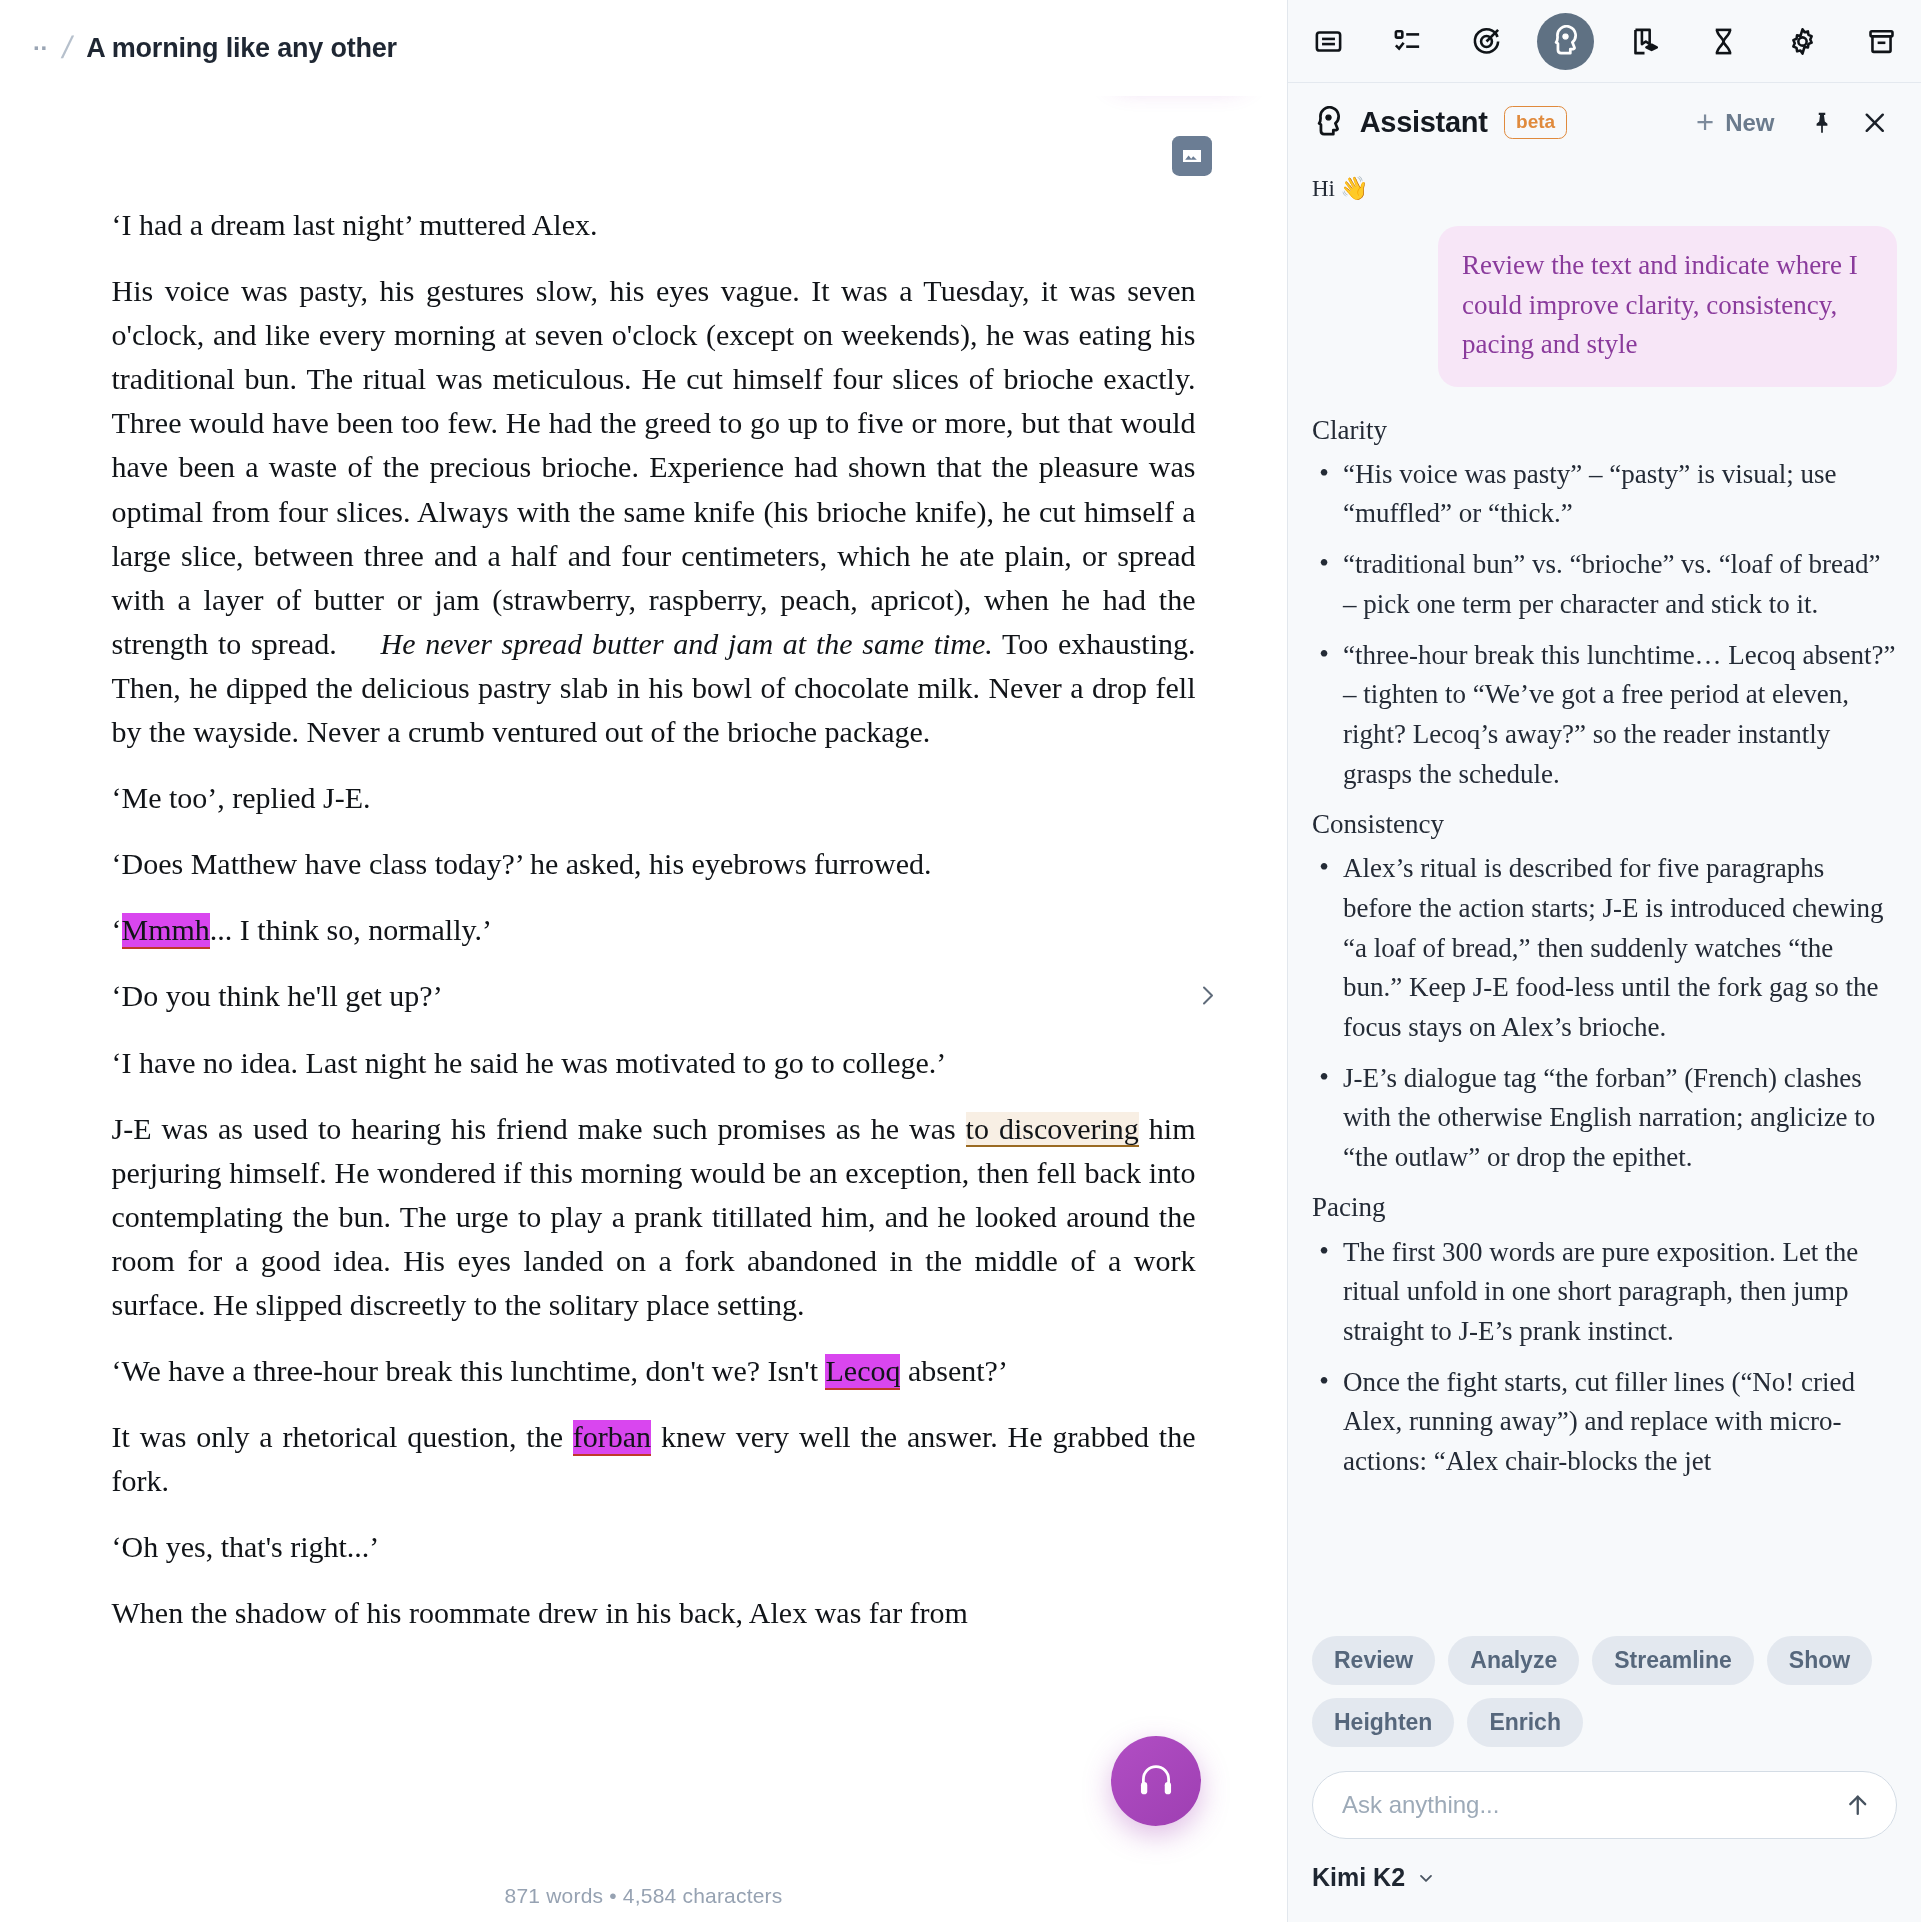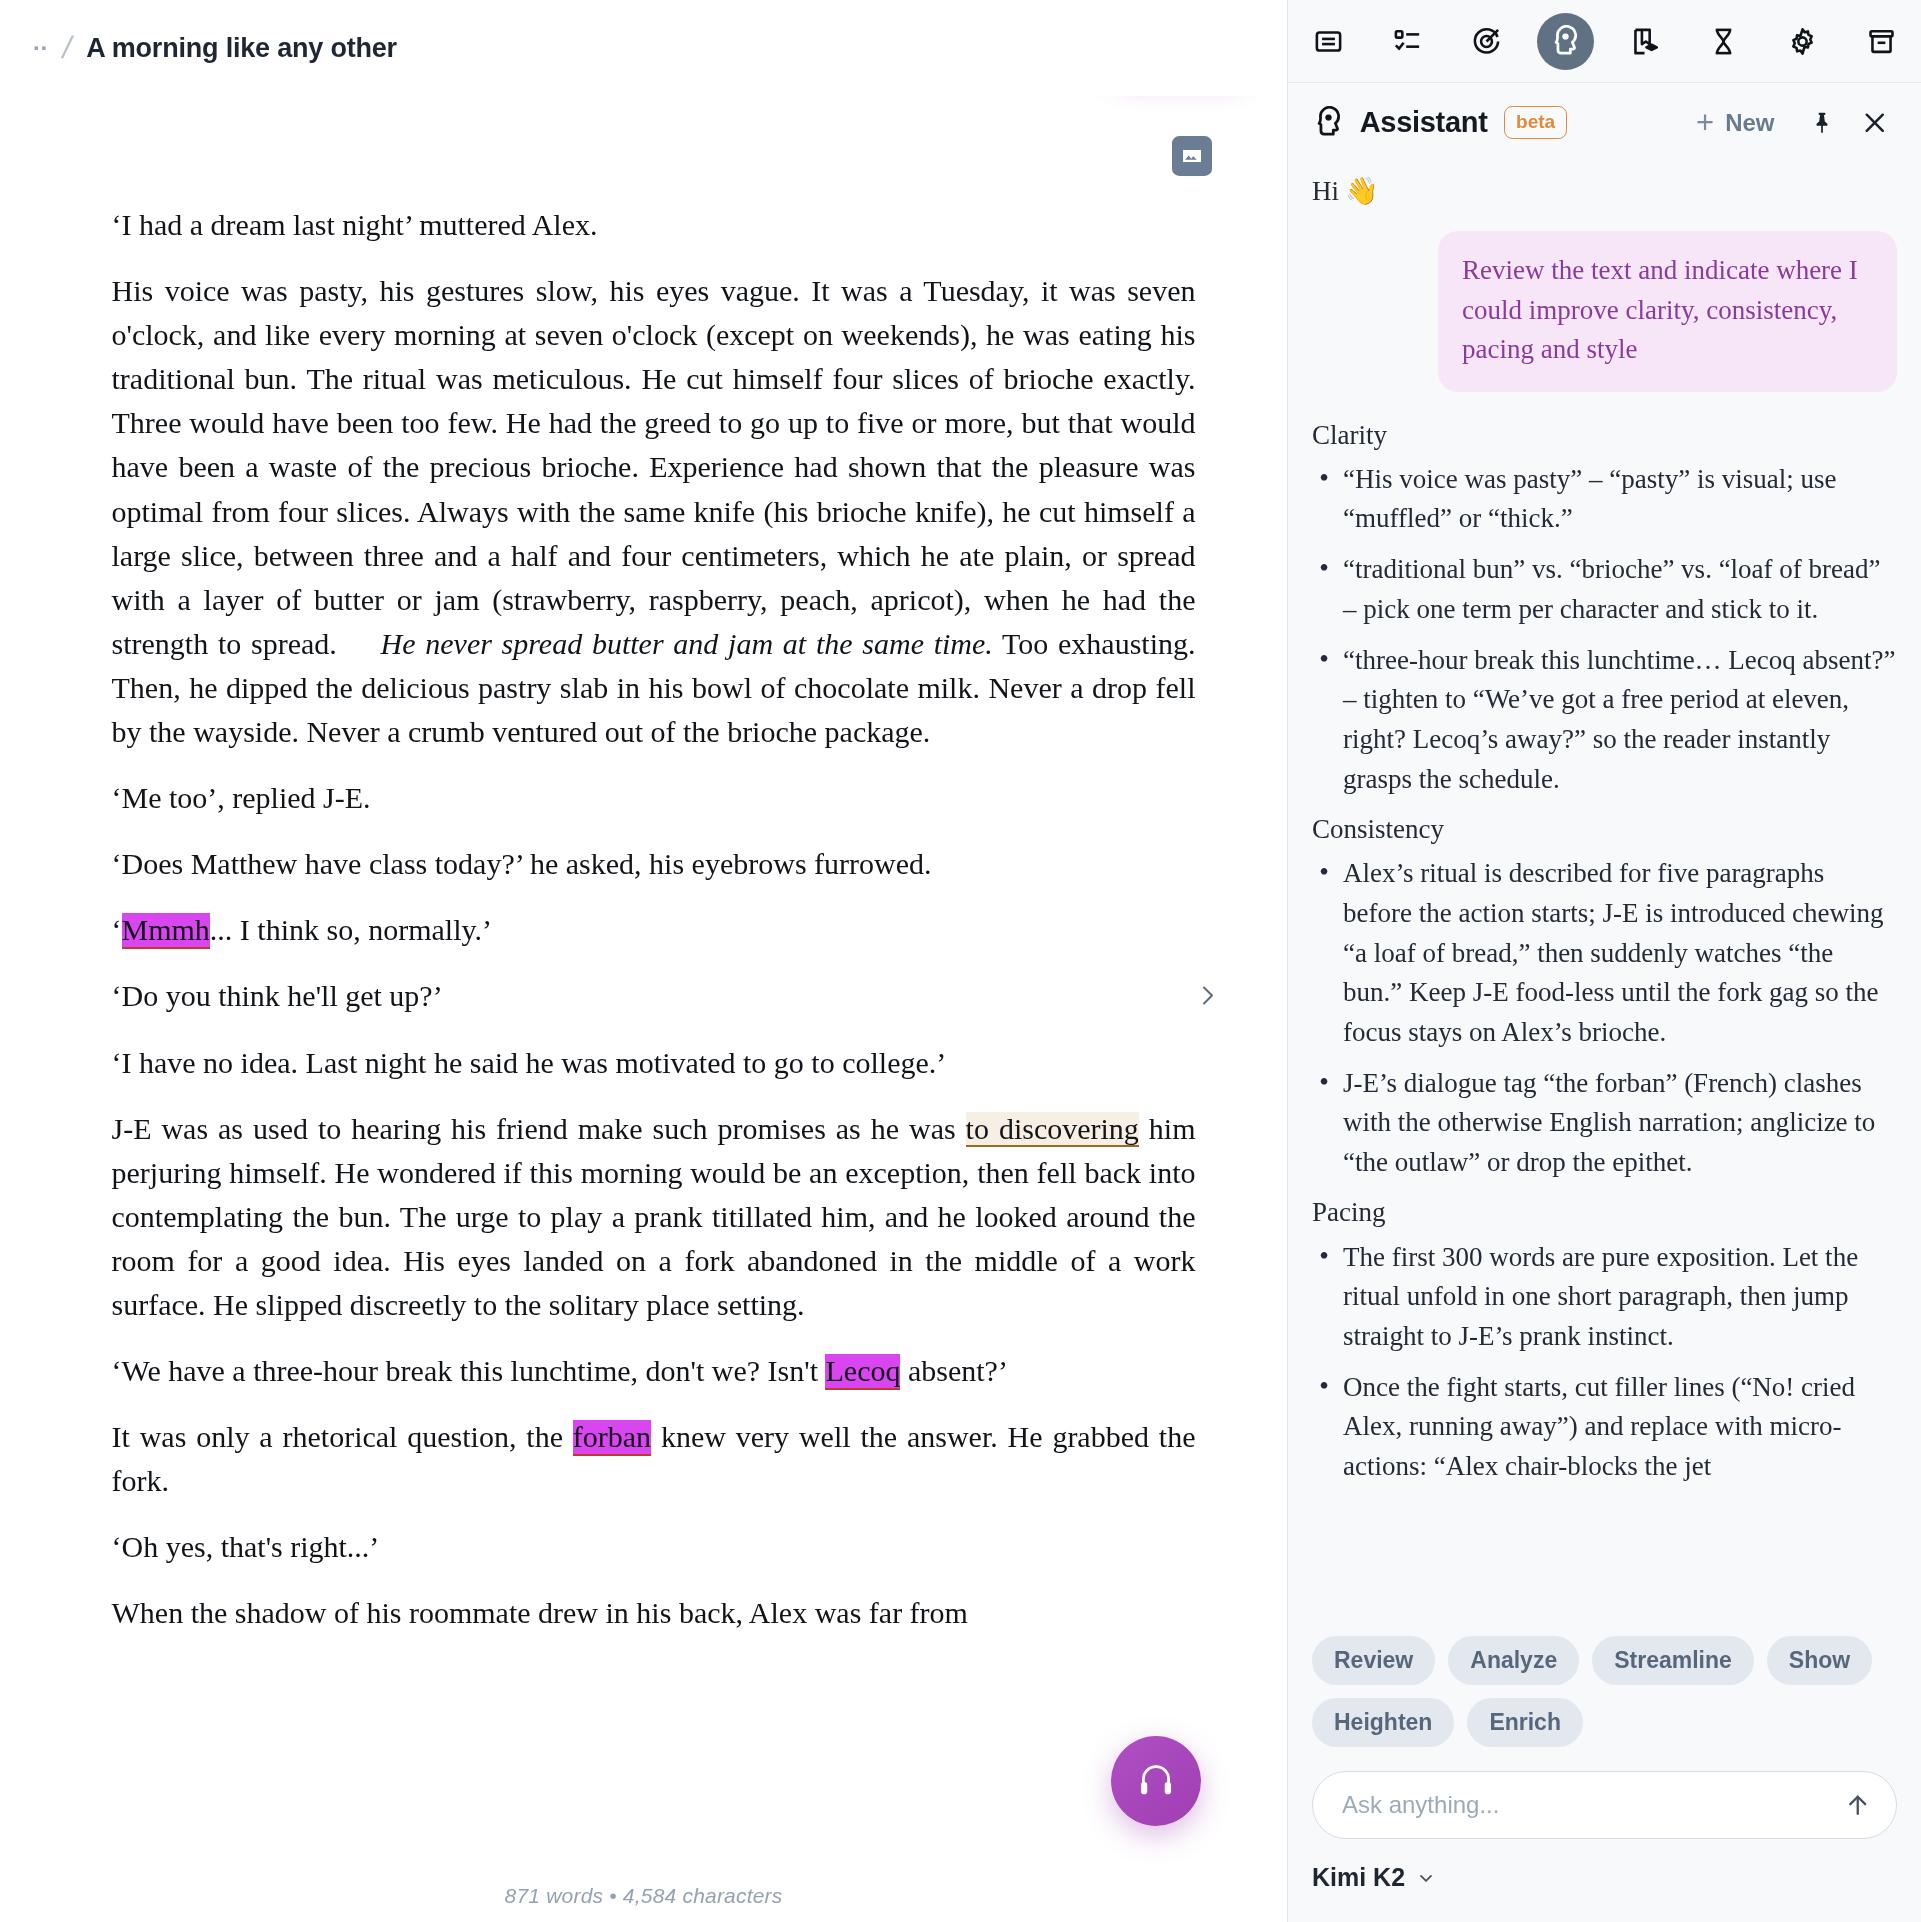--- a/index.html
+++ b/index.html
@@ -102,21 +102,20 @@
     cursor: pointer; z-index: 25; border: none;
   }
   .wordcount {
     position: absolute; bottom: 5.5px; left: 0;
     width: 1287px; text-align: center;
     font-size: 21px; color: #96a2b2; font-weight: 400;
     letter-spacing: 0.2px;
     z-index: 30;
     background: linear-gradient(to top, rgba(255,255,255,0.97) 55%, rgba(255,255,255,0));
     padding: 14.7px 0 9.2px;
-    font-style: italic;
   }
 
   
   .panel {
     position: relative;
     width: 634px; height: 1923px;
     background: #f7f9fb;
     border-left: 0.9px solid #e2e7ed;
     display: flex; flex-direction: column;
   }
@@ -164,21 +163,21 @@
   .pin-btn { margin-right: 13px; }
 
   .chat {
     flex: 1 1 auto;
     overflow: hidden;
     padding: 13px 24px 0 24px;
     position: relative;
     font-family: "Liberation Serif", serif;
     color: #242b36;
   }
-  .greet { font-size: 27px; margin-bottom: 24px; }
+  .greet { font-size: 23px; margin-bottom: 24px; }
   .user-msg {
     margin-left: auto; width: 459px;
     background: #f7e6f7;
     border-radius: 20px;
     padding: 20px 24px 22px;
     color: #8a3b9c;
     font-size: 27px; line-height: 1.47;
     margin-bottom: 27.5px;
   }
   .sec-title { font-size: 27px; margin: 5.5px 0 9.2px; }

